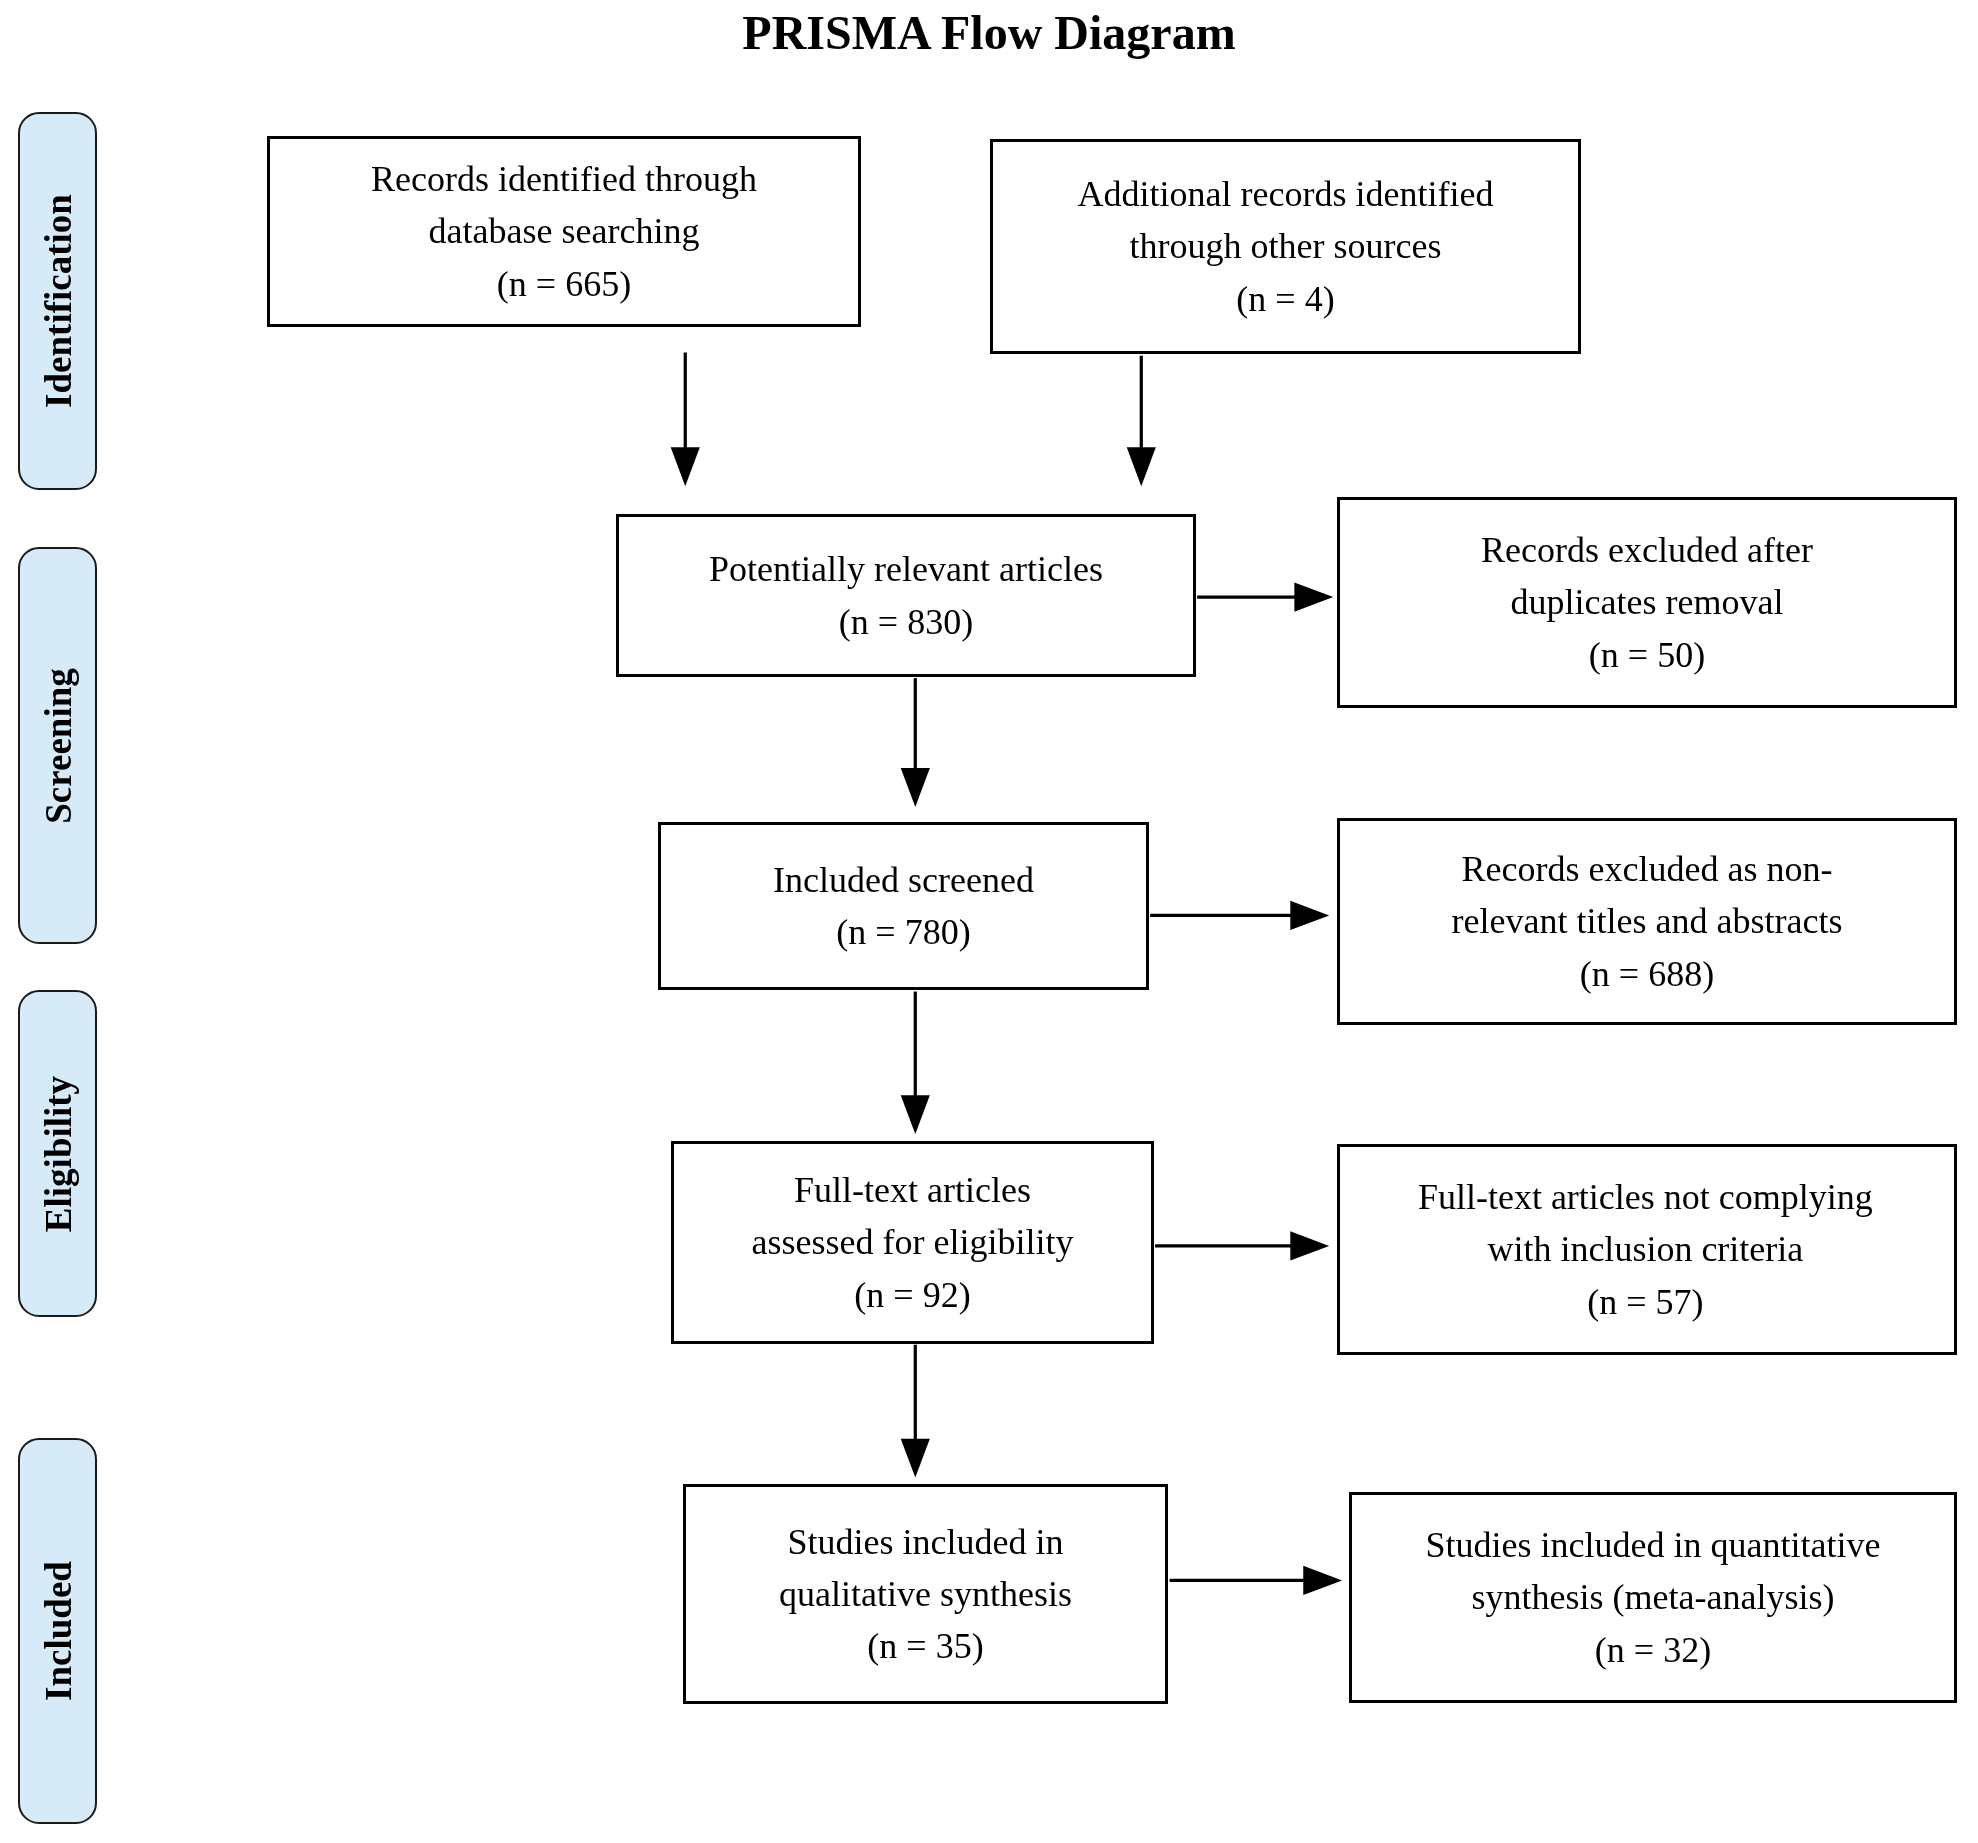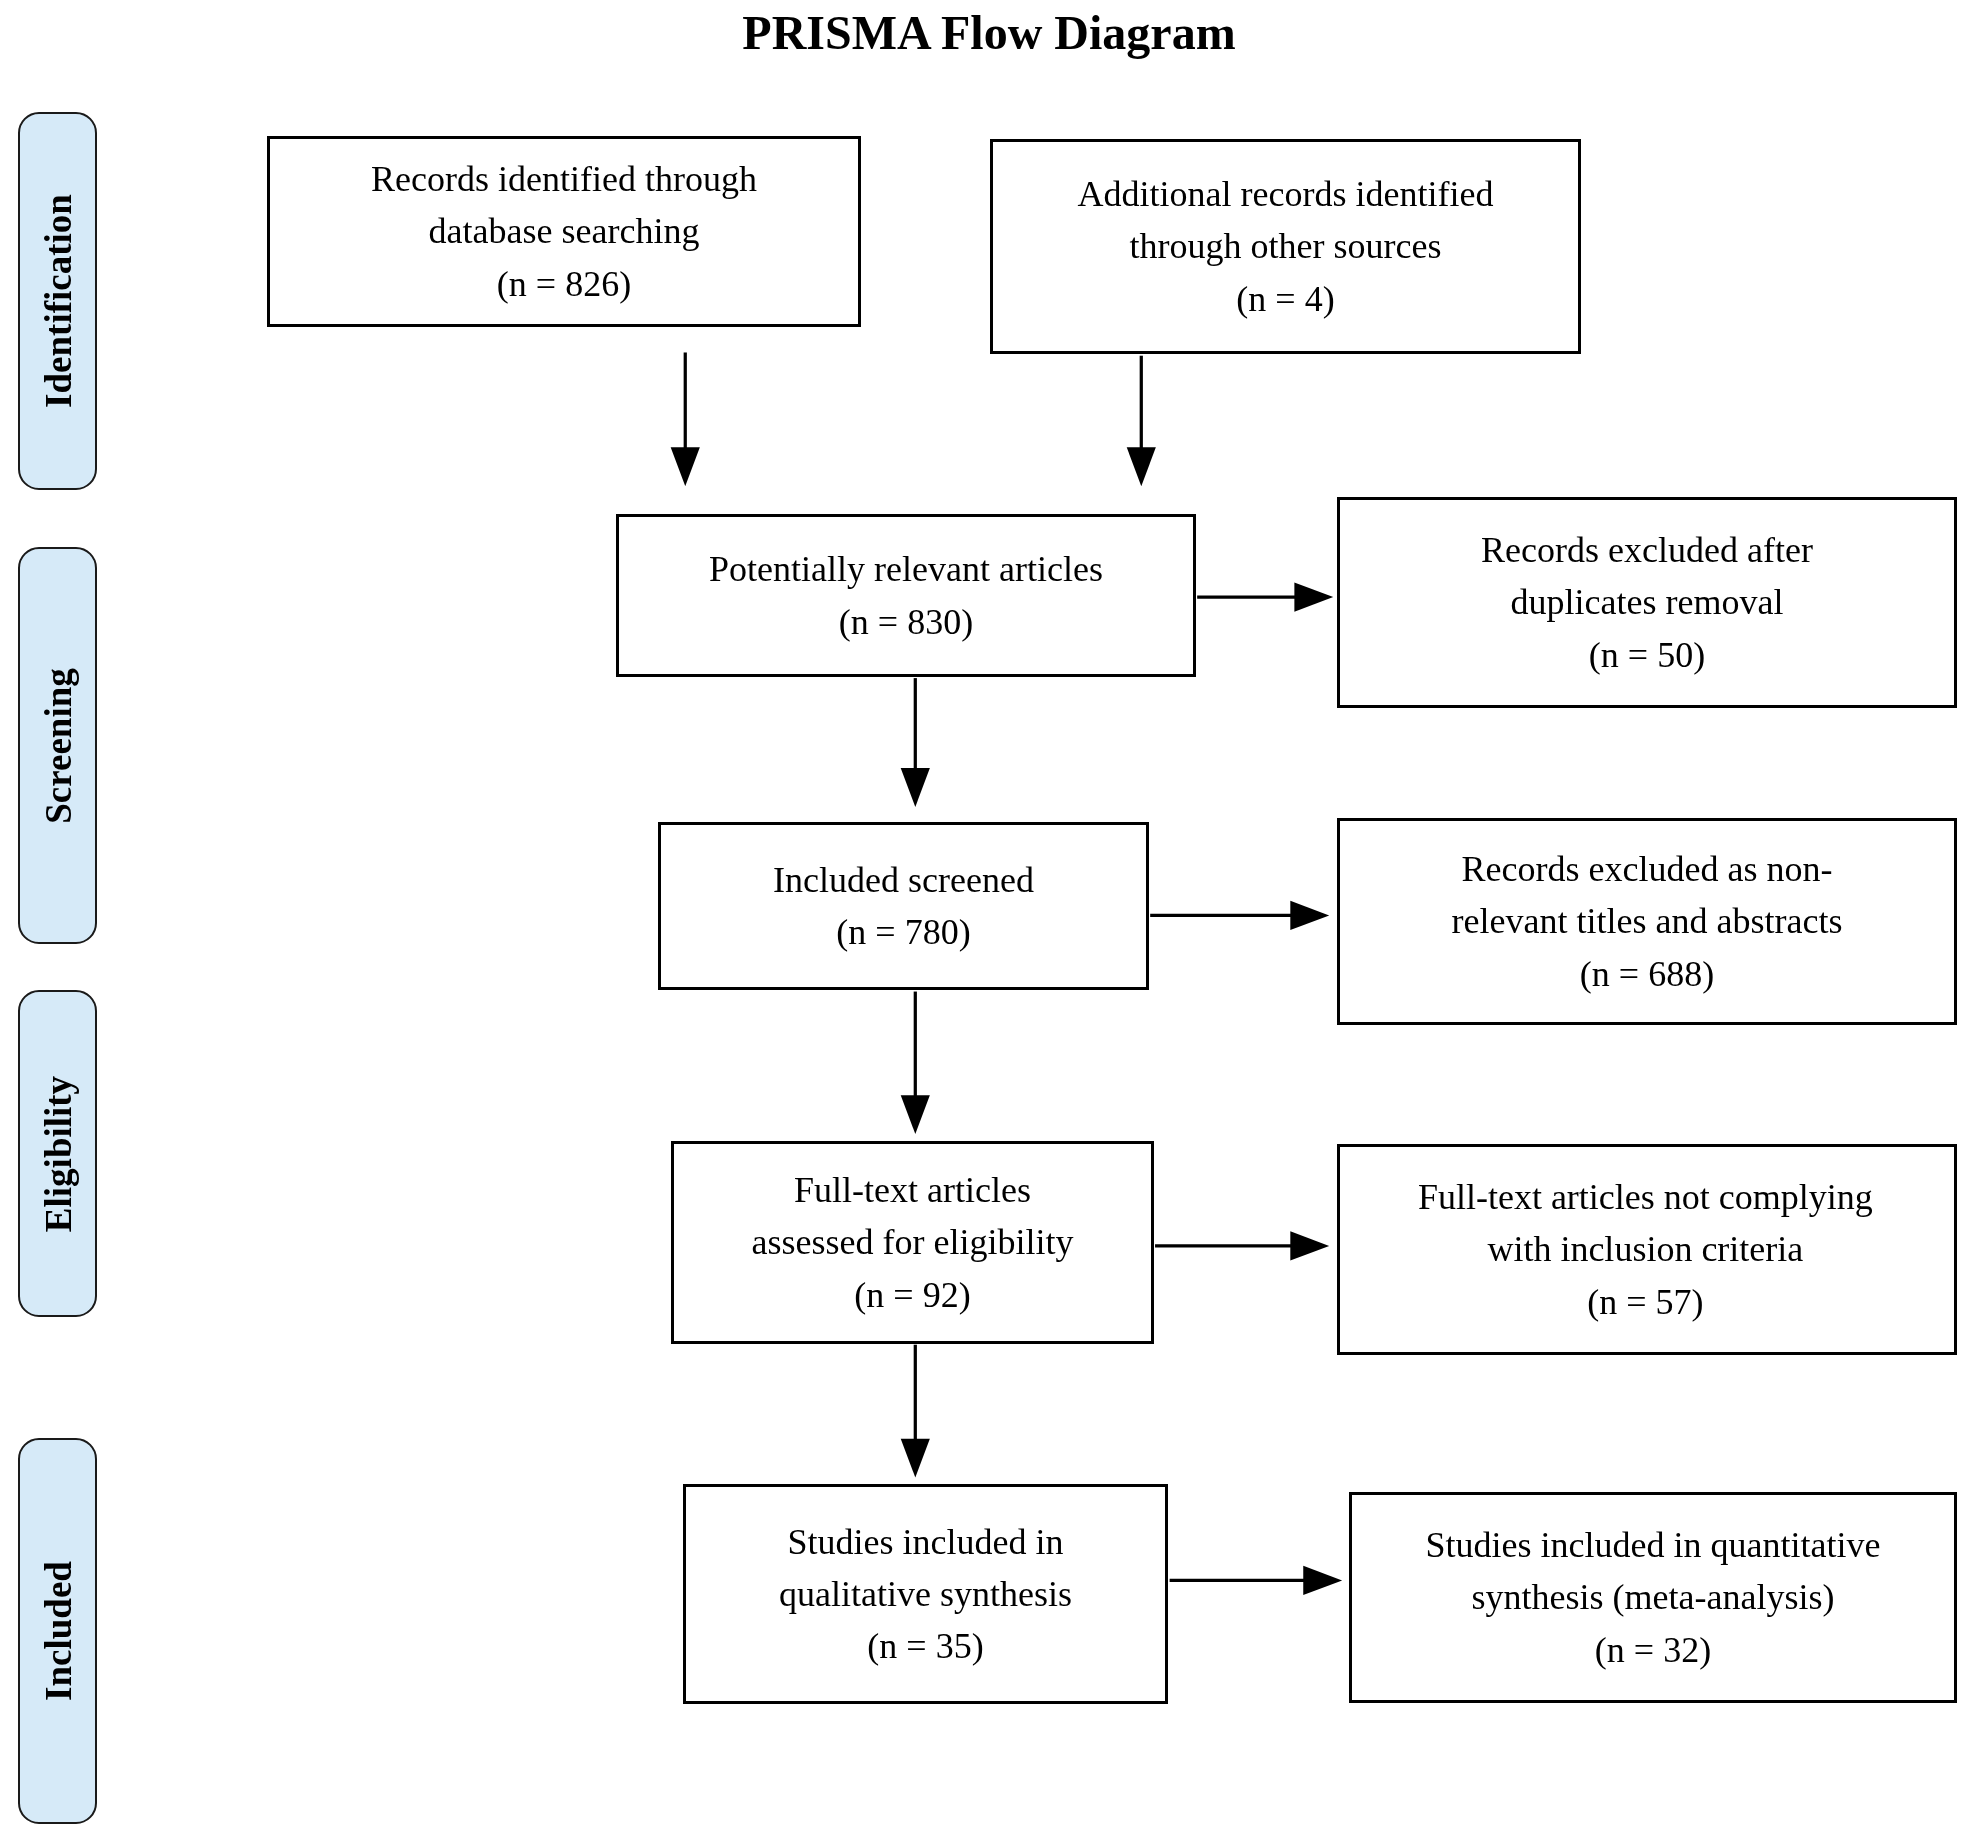--- a/index.html
+++ b/index.html
@@ -138,21 +138,21 @@
     </g>
     <g>
       <line x1="1444" y1="1951" x2="1613" y2="1951"></line>
       <polygon points="1609,1933 1609,1969 1657,1951"></polygon>
     </g>
   </svg>
 
   <div class="box box-records-database">
     <div class="box-label">Records identified through
 database searching</div>
-    <div class="box-count">(n = 826)</div>
+    <div class="box-count">(n = 665)</div>
   </div>
 
   <div class="box box-records-other">
     <div class="box-label">Additional records identified
 through other sources</div>
     <div class="box-count">(n = 4)</div>
   </div>
 
   <div class="box box-potentially">
     <div class="box-label">Potentially relevant articles</div>

